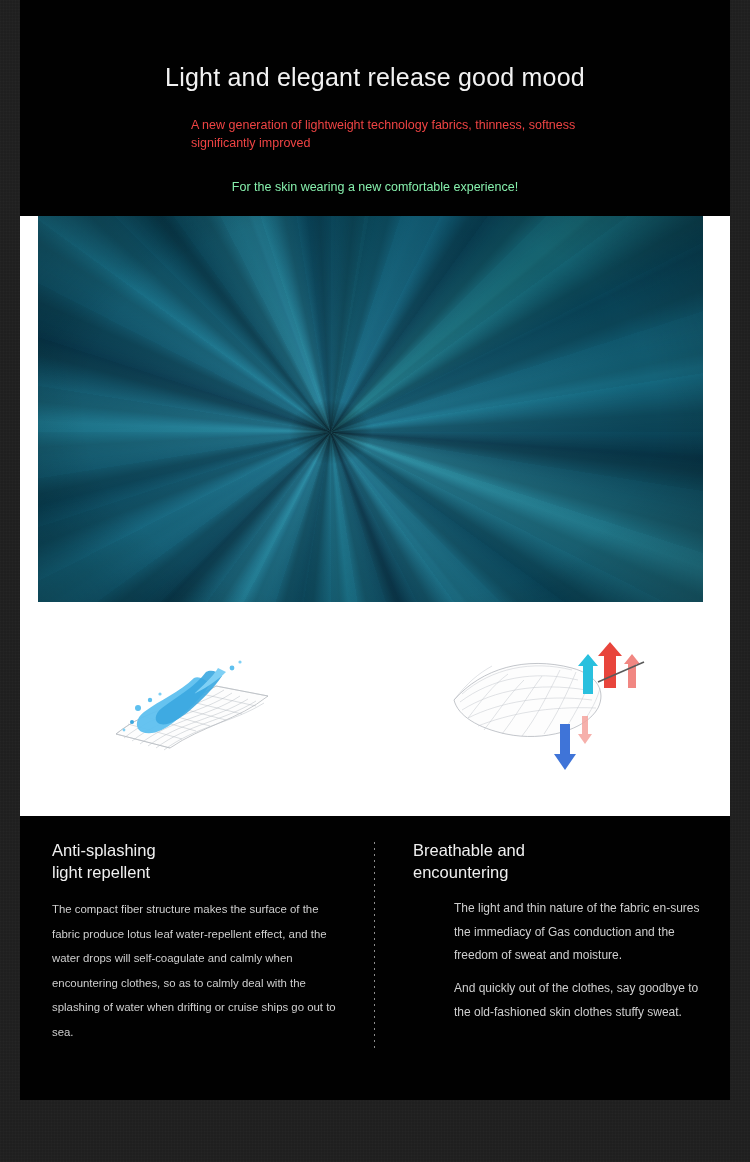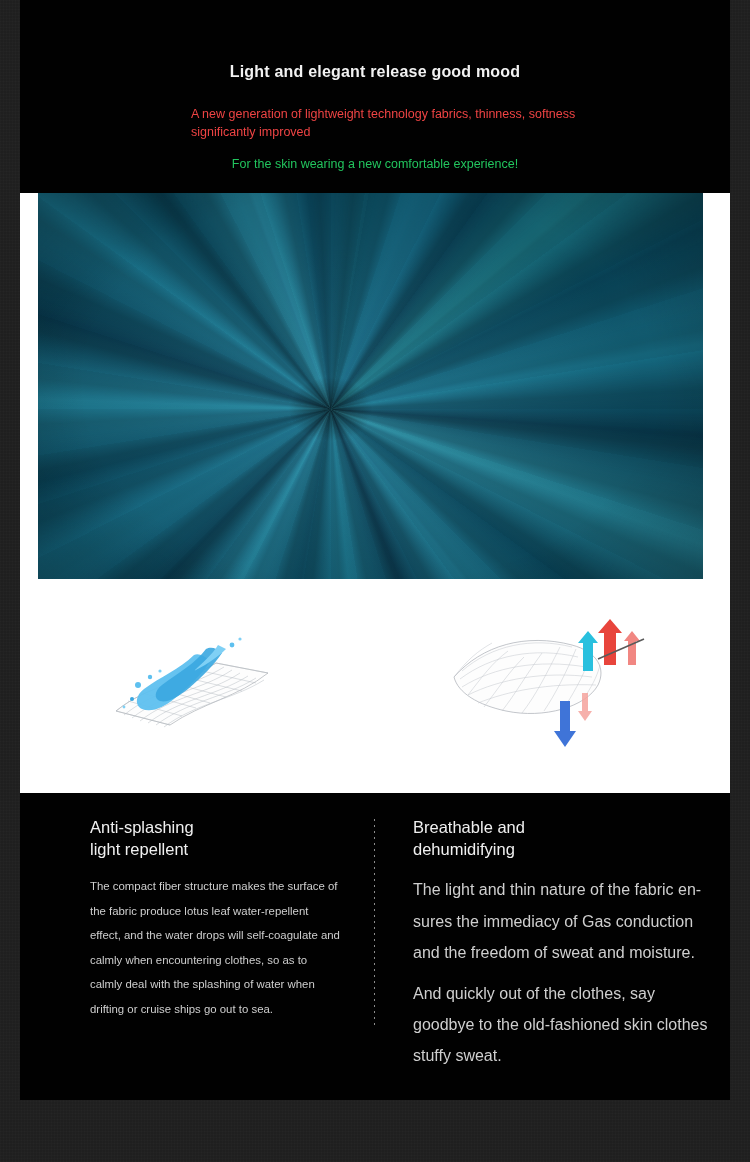--- a/index.html
+++ b/index.html
@@ -30,38 +30,38 @@
     background: #010101;
   }
 
   
   .header {
     padding-top: 62px;
     text-align: center;
   }
   .headline {
     color: #f2f2f2;
-    font-size: 16px;
-    font-weight: 700;
+    font-size: 25px;
+    font-weight: 400;
     letter-spacing: 0.2px;
     line-height: 1.2;
   }
   .sub1 {
     color: #ef4444;
     font-size: 12.5px;
     line-height: 1.45;
     width: 520px;
     margin: 24px auto 0 auto;
     text-align: left;
     padding-left: 76px;
   }
   .sub2 {
-    color: #22c55e;
+    color: #86efac;
     font-size: 12.5px;
-    margin-top: 16px;
+    margin-top: 28px;
     text-align: center;
   }
 
   
   .photo-band {
     margin-top: 22px;
     width: 710px;
     height: 600px;
     background: #ffffff;
     position: relative;
@@ -129,37 +129,37 @@
   .cols {
     position: relative;
     margin-top: 0px;
     width: 710px;
     height: 262px;
     background: #010101;
     display: flex;
   }
   .col {
     width: 355px;
-    padding: 24px 34px 0 70px;
+    padding: 24px 34px 0 32px;
   }
   .col.right { padding-left: 38px; padding-right: 20px; }
   .col h3 {
     margin: 0 0 14px 0;
     font-size: 16.5px;
     font-weight: 400;
     color: #f0f0f0;
     line-height: 1.3;
   }
   .col p {
     margin: 0;
     font-size: 11.4px;
     color: #cfcfcf;
     line-height: 2.15;
   }
-  .col.right p { line-height: 1.95; font-size: 16px; }
+  .col.right p { line-height: 1.95; font-size: 12px; margin-left: 41px; }
   .col.right p + p { margin-top: 10px; }
   .divider {
     position: absolute;
     left: 354px; top: 26px;
     width: 1px; height: 210px;
     background: repeating-linear-gradient(to bottom,
       rgba(255,255,255,0.55) 0px, rgba(255,255,255,0.55) 2px,
       rgba(255,255,255,0) 2px, rgba(255,255,255,0) 6px);
   }
 </style>
@@ -277,21 +277,21 @@
         <h3>
           <span>Anti-splashing</span><br>
           <span>light repellent</span>
         </h3>
         <p>The compact fiber structure makes the surface of the fabric produce lotus leaf water-repellent effect, and the water drops will self-coagulate and calmly when encountering clothes, so as to calmly deal with the splashing of water when drifting or cruise ships go out to sea.</p>
       </div>
 
       <div class="col right">
         <h3>
           <span>Breathable and</span><br>
-          <span>dehumidifying</span>
+          <span>encountering</span>
         </h3>
         <p>The light and thin nature of the fabric en-sures the immediacy of Gas conduction and the freedom of sweat and moisture.</p>
         <p>And quickly out of the clothes, say goodbye to the old-fashioned skin clothes stuffy sweat.</p>
       </div>
     </div>
 
   </div>
 </div>
 
 </body></html>

